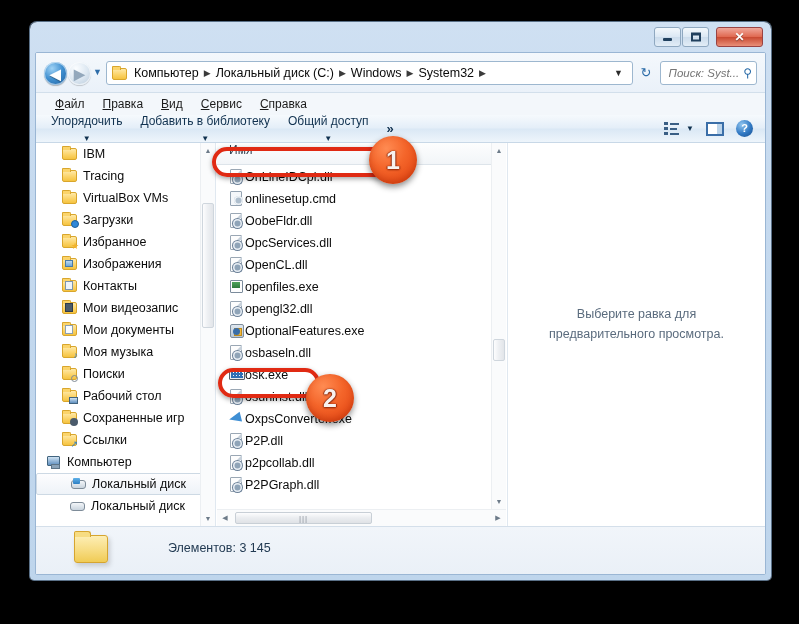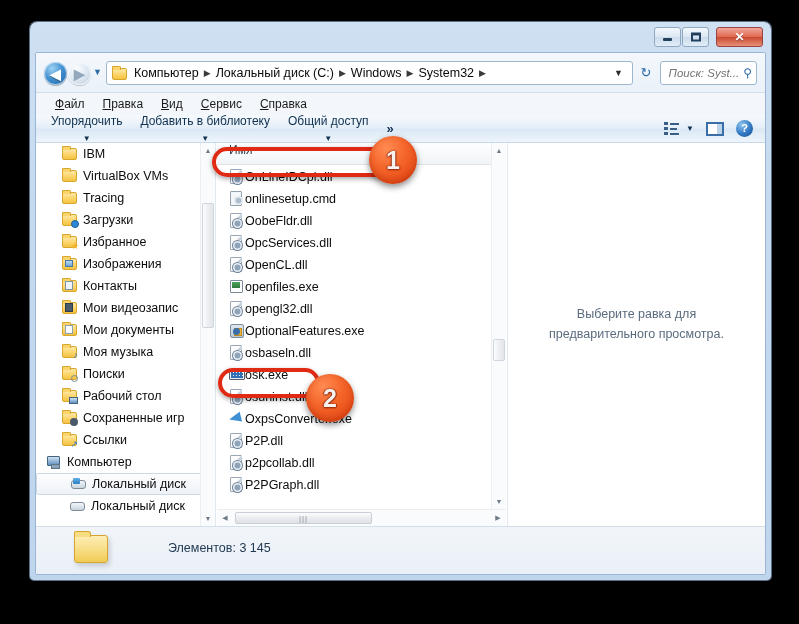--- a/index.html
+++ b/index.html
@@ -558,27 +558,27 @@
             <div class="treeitem indent1">
               <span class="ticon">
                 <span class="folder"></span>
               </span>
               <span>IBM</span>
             </div>
             <div class="treeitem indent1">
               <span class="ticon">
                 <span class="folder"></span>
               </span>
+              <span>Tracing</span>
+            </div>
+            <div class="treeitem indent1">
+              <span class="ticon">
+                <span class="folder"></span>
+              </span>
               <span>VirtualBox VMs</span>
-            </div>
-            <div class="treeitem indent1">
-              <span class="ticon">
-                <span class="folder"></span>
-              </span>
-              <span>Tracing</span>
             </div>
             <div class="treeitem indent1">
               <span class="ticon">
                 <span class="folder"></span>
                 <span class="ov-dl"></span>
               </span>
               <span>Загрузки</span>
             </div>
             <div class="treeitem indent1">
               <span class="ticon">

